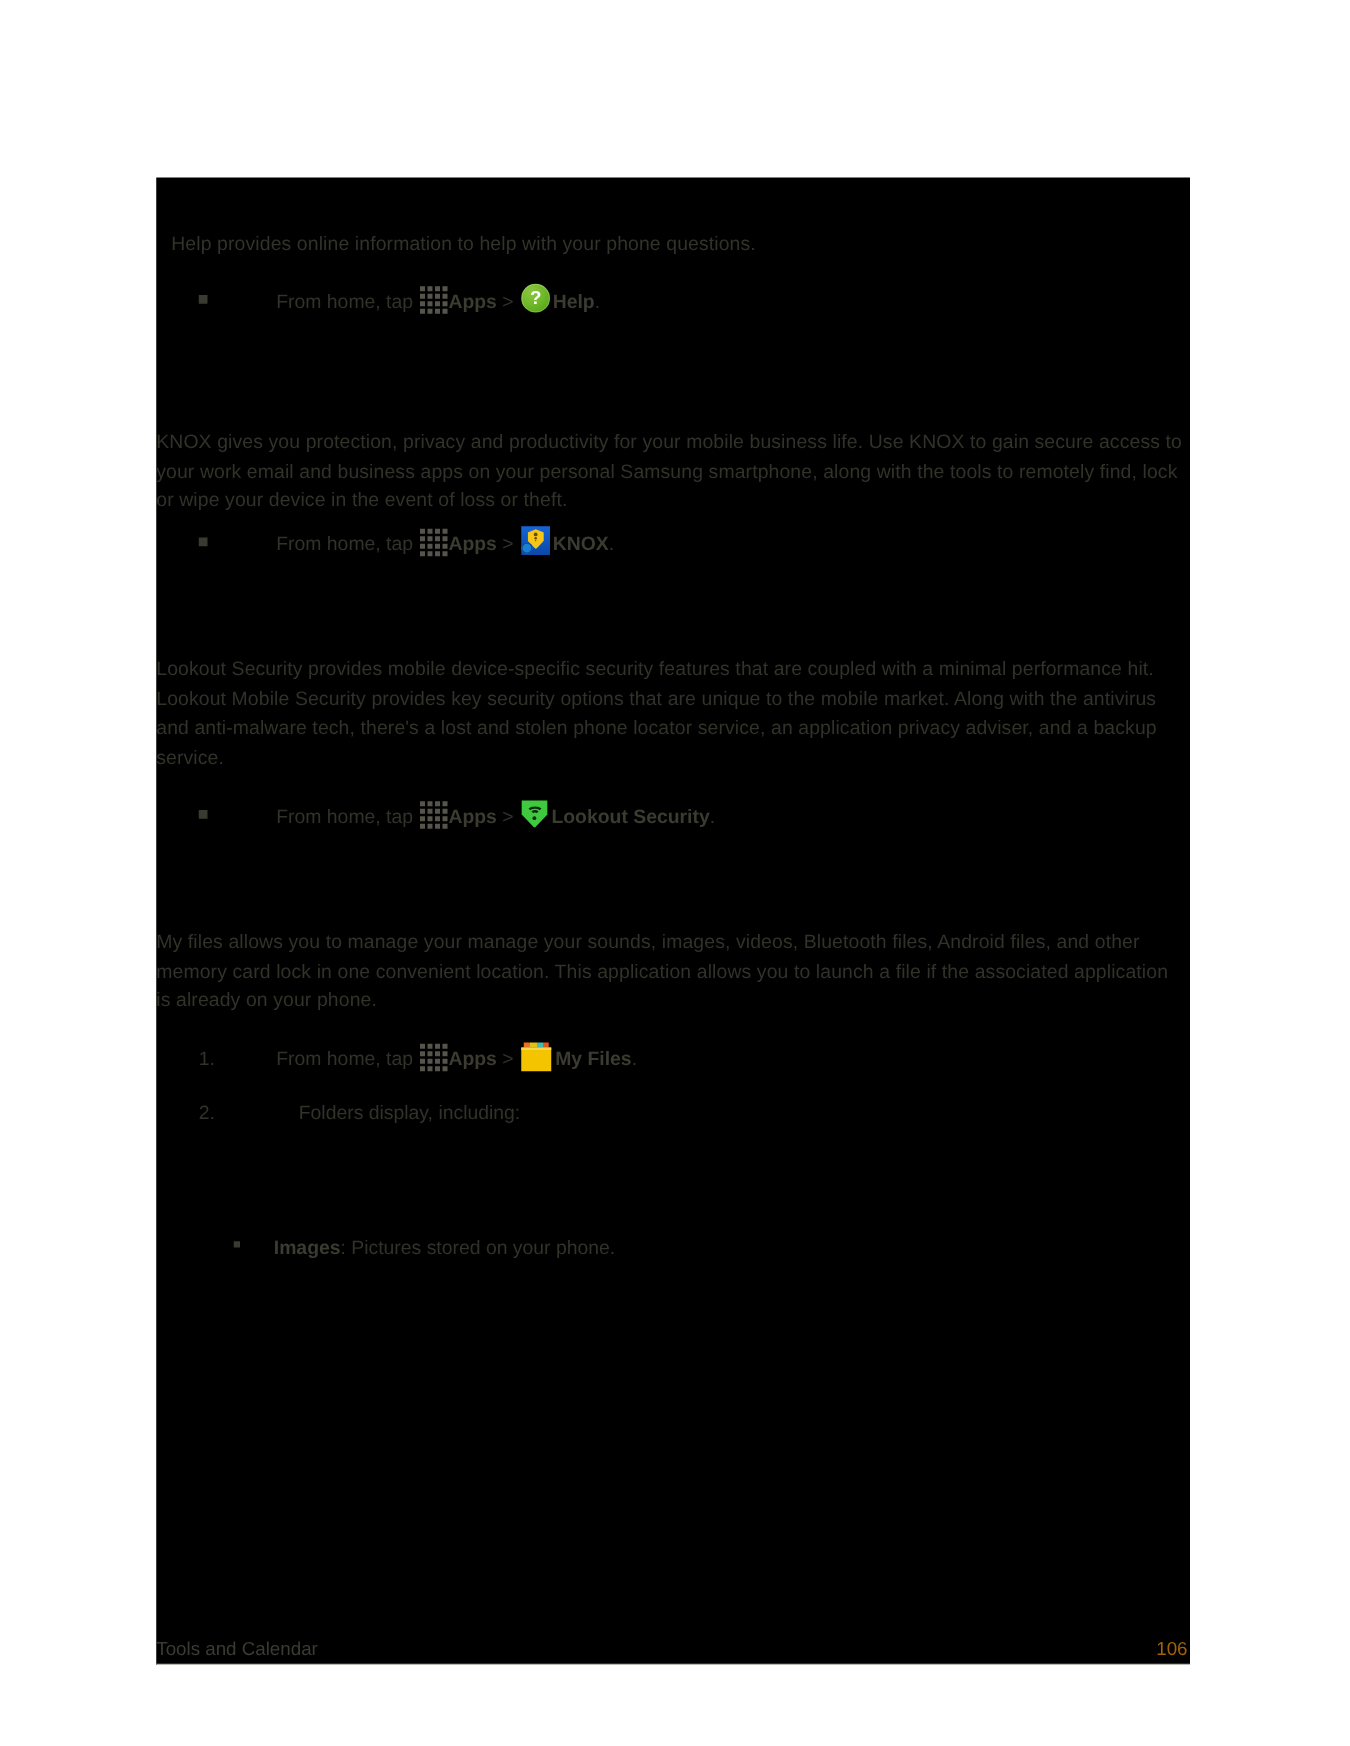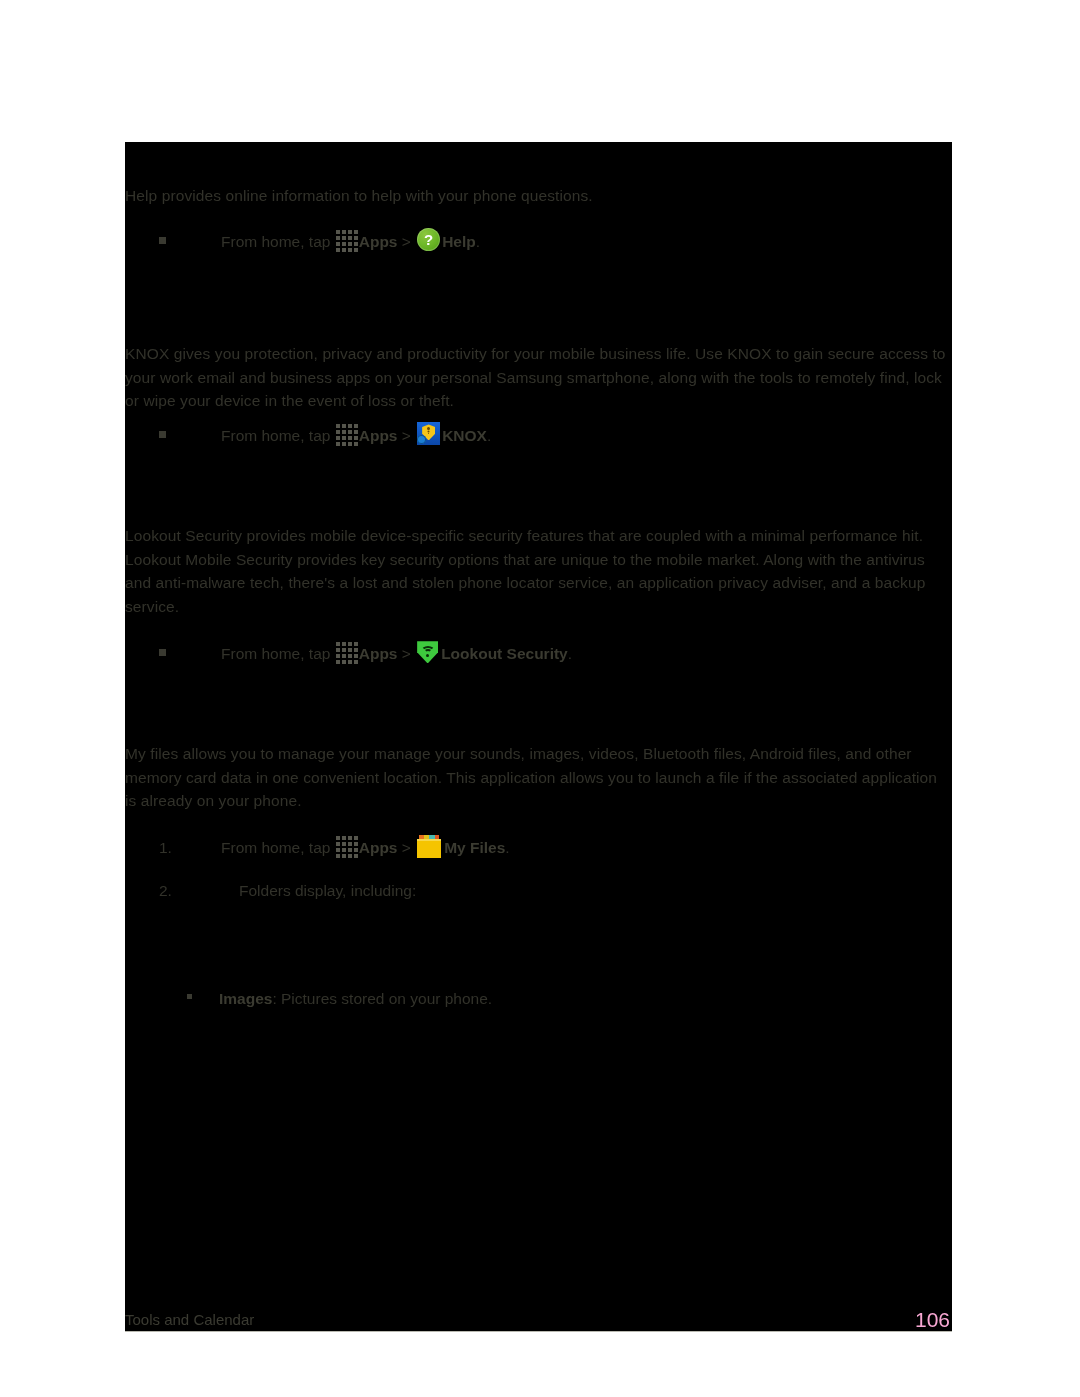--- a/index.html
+++ b/index.html
@@ -253,54 +253,54 @@
     left: 0px;
     top: 1168px;
     color: #3b3b32;
     font-size: 15px;
     line-height: 20px;
   }
   .footer-right {
     position: absolute;
     right: 2px;
     top: 1168px;
-    color: #f9a8d4;
-    font-size: 21px;
+    color: #a16207;
+    font-size: 15px;
     line-height: 20px;
   }
 </style>
 </head>
 <body>
 
 <div class="page">
   <div class="content-panel">
     <div class="inner">
 
-      <div class="para" style="left:0px; top:42px;">Help provides online information to help with your phone questions.</div>
+      <div class="para" style="left:12px; top:42px;">Help provides online information to help with your phone questions.</div>
 
       <div class="step" style="left:34px; top:88px;">
         <span class="marker" style="left:0px; top:0px;"><span class="sq-bullet"></span></span>
         <span class="steptext" style="margin-left:62px;"><span>From home, tap </span><span class="icon apps-icon"><span class="cell" style="left:0px;top:0px"></span><span class="cell" style="left:6px;top:0px"></span><span class="cell" style="left:12px;top:0px"></span><span class="cell" style="left:18px;top:0px"></span><span class="cell" style="left:0px;top:6px"></span><span class="cell" style="left:6px;top:6px"></span><span class="cell" style="left:12px;top:6px"></span><span class="cell" style="left:18px;top:6px"></span><span class="cell" style="left:0px;top:12px"></span><span class="cell" style="left:6px;top:12px"></span><span class="cell" style="left:12px;top:12px"></span><span class="cell" style="left:18px;top:12px"></span><span class="cell" style="left:0px;top:18px"></span><span class="cell" style="left:6px;top:18px"></span><span class="cell" style="left:12px;top:18px"></span><span class="cell" style="left:18px;top:18px"></span></span><span class="b">Apps</span><span> &gt; </span><span class="icon help-icon"><span class="q">?</span></span><span class="b">Help</span><span>.</span></span>
       </div>
 
       <div class="para" style="left:0px; top:200px;">KNOX gives you protection, privacy and productivity for your mobile business life. Use KNOX to gain secure access to your work email and business apps on your personal Samsung smartphone, along with the tools to remotely find, lock or wipe your device in the event of loss or theft.</div>
 
       <div class="step" style="left:34px; top:282px;">
         <span class="marker" style="left:0px; top:0px;"><span class="sq-bullet"></span></span>
         <span class="steptext" style="margin-left:62px;"><span>From home, tap </span><span class="icon apps-icon"><span class="cell" style="left:0px;top:0px"></span><span class="cell" style="left:6px;top:0px"></span><span class="cell" style="left:12px;top:0px"></span><span class="cell" style="left:18px;top:0px"></span><span class="cell" style="left:0px;top:6px"></span><span class="cell" style="left:6px;top:6px"></span><span class="cell" style="left:12px;top:6px"></span><span class="cell" style="left:18px;top:6px"></span><span class="cell" style="left:0px;top:12px"></span><span class="cell" style="left:6px;top:12px"></span><span class="cell" style="left:12px;top:12px"></span><span class="cell" style="left:18px;top:12px"></span><span class="cell" style="left:0px;top:18px"></span><span class="cell" style="left:6px;top:18px"></span><span class="cell" style="left:12px;top:18px"></span><span class="cell" style="left:18px;top:18px"></span></span><span class="b">Apps</span><span> &gt; </span><span class="icon knox-icon"><span class="shield"></span><span class="keyhole"></span><span class="badge"></span></span><span class="b">KNOX</span><span>.</span></span>
       </div>
 
       <div class="para" style="left:0px; top:382px;">Lookout Security provides mobile device-specific security features that are coupled with a minimal performance hit. Lookout Mobile Security provides key security options that are unique to the mobile market. Along with the antivirus and anti-malware tech, there's a lost and stolen phone locator service, an application privacy adviser, and a backup service.</div>
 
       <div class="step" style="left:34px; top:500px;">
         <span class="marker" style="left:0px; top:0px;"><span class="sq-bullet"></span></span>
         <span class="steptext" style="margin-left:62px;"><span>From home, tap </span><span class="icon apps-icon"><span class="cell" style="left:0px;top:0px"></span><span class="cell" style="left:6px;top:0px"></span><span class="cell" style="left:12px;top:0px"></span><span class="cell" style="left:18px;top:0px"></span><span class="cell" style="left:0px;top:6px"></span><span class="cell" style="left:6px;top:6px"></span><span class="cell" style="left:12px;top:6px"></span><span class="cell" style="left:18px;top:6px"></span><span class="cell" style="left:0px;top:12px"></span><span class="cell" style="left:6px;top:12px"></span><span class="cell" style="left:12px;top:12px"></span><span class="cell" style="left:18px;top:12px"></span><span class="cell" style="left:0px;top:18px"></span><span class="cell" style="left:6px;top:18px"></span><span class="cell" style="left:12px;top:18px"></span><span class="cell" style="left:18px;top:18px"></span></span><span class="b">Apps</span><span> &gt; </span><span class="icon lookout-icon"><span class="sh"></span><span class="arc a1"></span><span class="arc a2"></span><span class="dot"></span></span><span class="b">Lookout Security</span><span>.</span></span>
       </div>
 
-      <div class="para" style="left:0px; top:600px;">My files allows you to manage your manage your sounds, images, videos, Bluetooth files, Android files, and other memory card data in one convenient location. This application allows you to launch a file if the associated application is already on your phone.</div>
+      <div class="para" style="left:0px; top:600px;">My files allows you to manage your manage your sounds, images, videos, Bluetooth files, Android files, and other memory card lock in one convenient location. This application allows you to launch a file if the associated application is already on your phone.</div>
 
       <div class="step" style="left:34px; top:694px;">
         <span class="marker" style="left:0px; top:0px;">1.</span>
         <span class="steptext" style="margin-left:62px;"><span>From home, tap </span><span class="icon apps-icon"><span class="cell" style="left:0px;top:0px"></span><span class="cell" style="left:6px;top:0px"></span><span class="cell" style="left:12px;top:0px"></span><span class="cell" style="left:18px;top:0px"></span><span class="cell" style="left:0px;top:6px"></span><span class="cell" style="left:6px;top:6px"></span><span class="cell" style="left:12px;top:6px"></span><span class="cell" style="left:18px;top:6px"></span><span class="cell" style="left:0px;top:12px"></span><span class="cell" style="left:6px;top:12px"></span><span class="cell" style="left:12px;top:12px"></span><span class="cell" style="left:18px;top:12px"></span><span class="cell" style="left:0px;top:18px"></span><span class="cell" style="left:6px;top:18px"></span><span class="cell" style="left:12px;top:18px"></span><span class="cell" style="left:18px;top:18px"></span></span><span class="b">Apps</span><span> &gt; </span><span class="icon folder-icon"><span class="tabs"></span><span class="body-f"></span></span><span class="b">My Files</span><span>.</span></span>
       </div>
 
       <div class="step" style="left:34px; top:737px;">
         <span class="marker" style="left:0px; top:0px;">2.</span>
         <span class="steptext" style="margin-left:80px;">Folders display, including:</span>
       </div>

